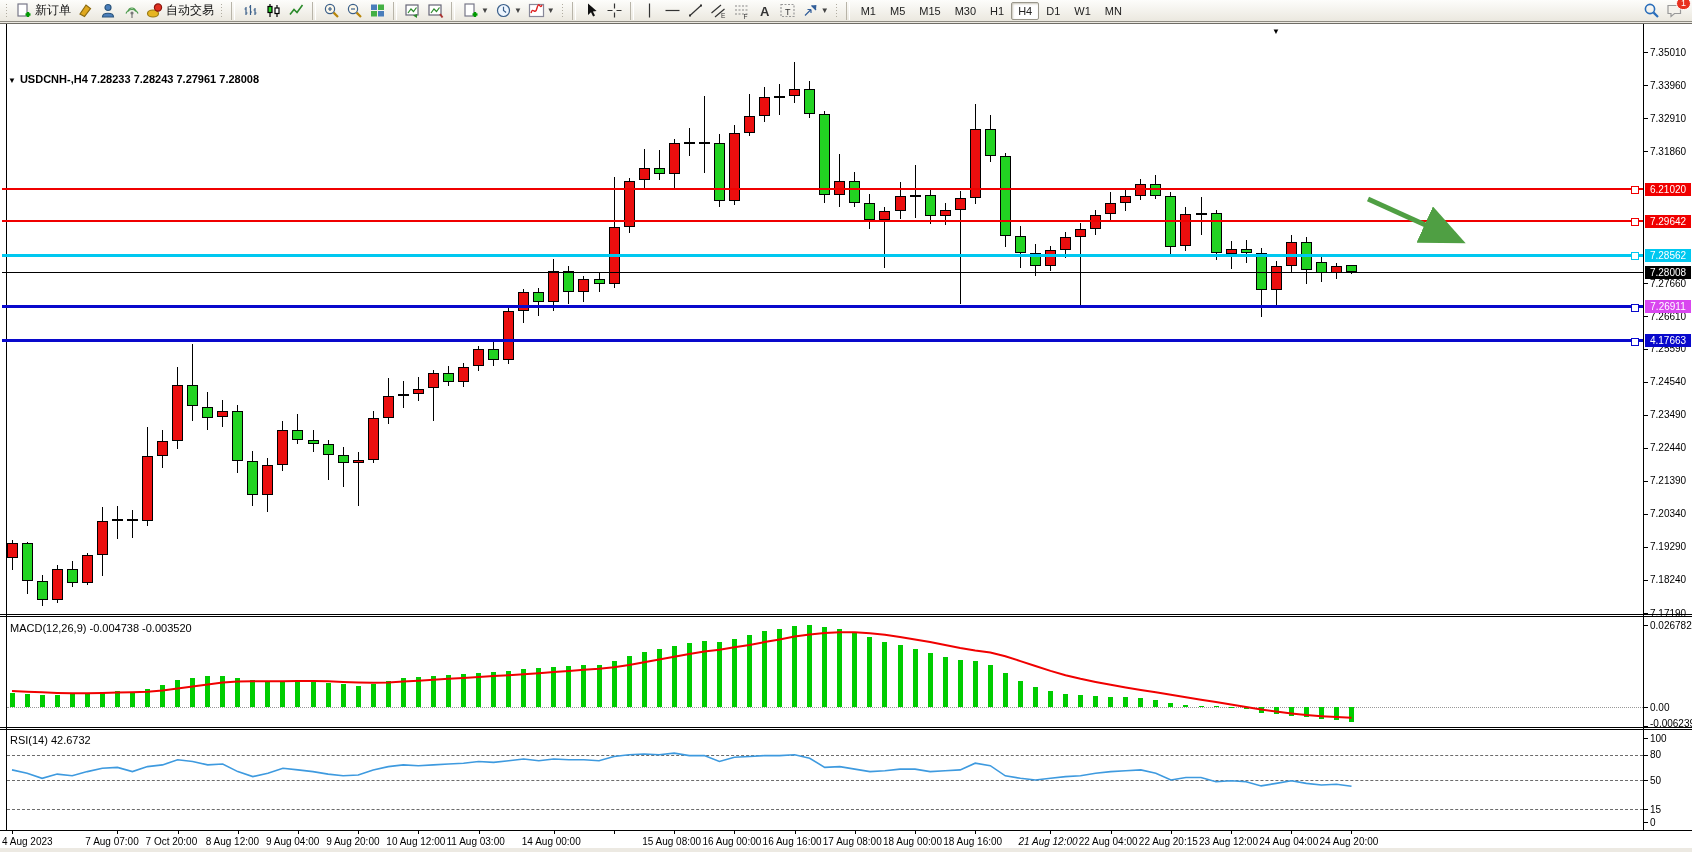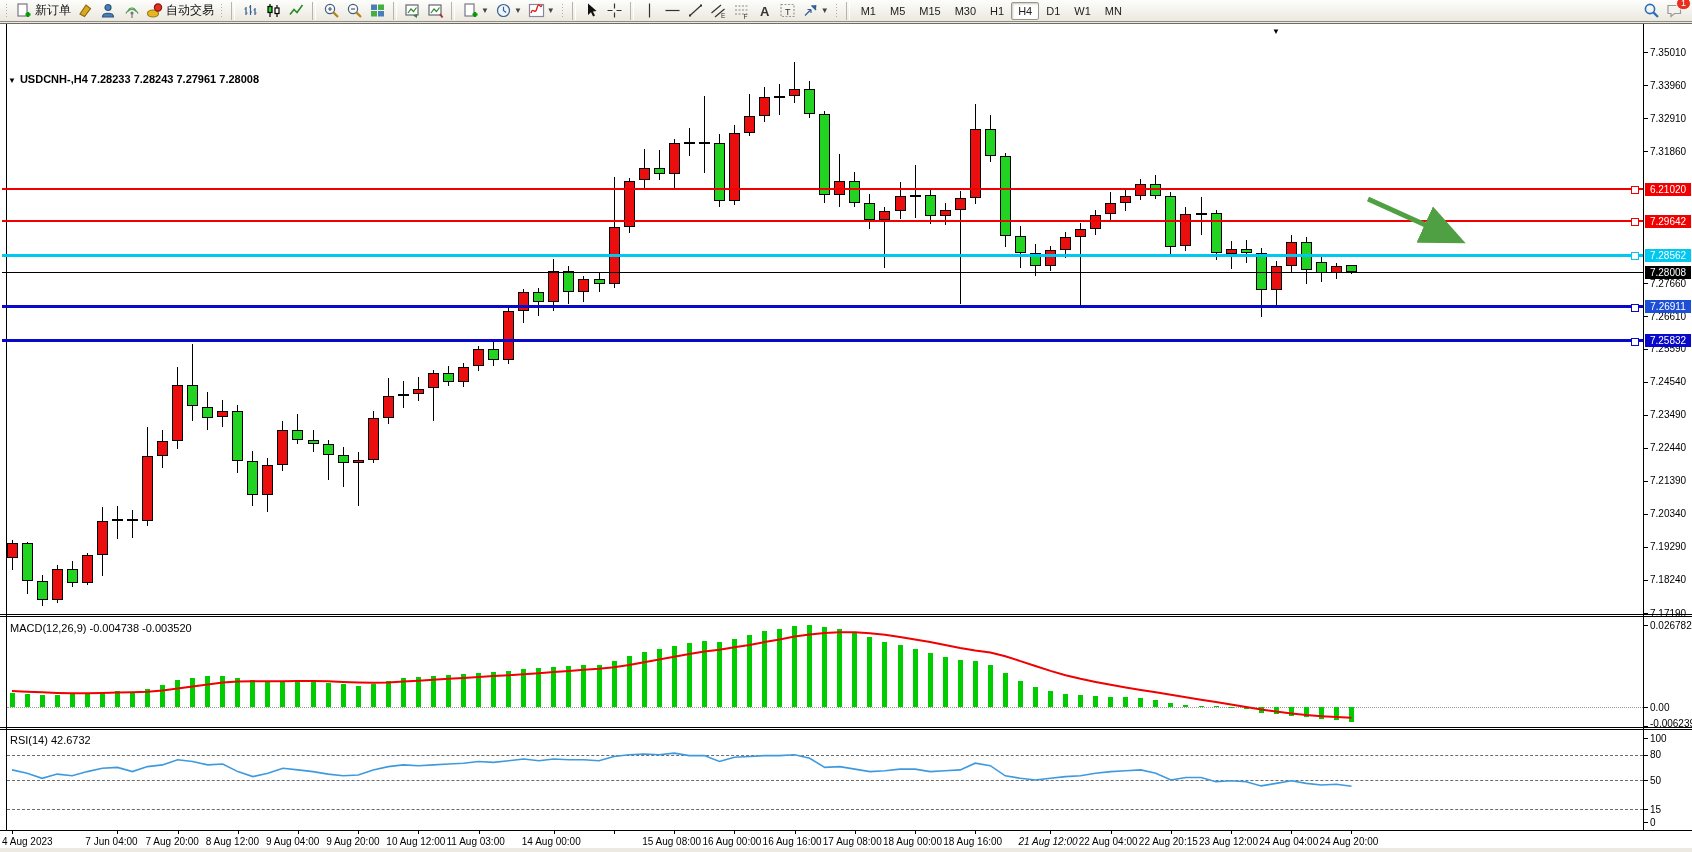--- a/index.html
+++ b/index.html
@@ -351,24 +351,24 @@
         <div class="hline-marker" style="left:1631px;top:162.0273599999989px;border:1px solid #f00000;"></div>
         <div class="pricebox" style="top:158.5273599999989px;background:#f00000;">6.21020</div>
         <div class="hline" style="top:196.01103999999873px;width:1641px;height:2px;background:#f00000;"></div>
         <div class="hline-marker" style="left:1631px;top:194.01103999999873px;border:1px solid #f00000;"></div>
         <div class="pricebox" style="top:190.51103999999873px;background:#f00000;">7.29642</div>
         <div class="hline" style="top:229.50944000000055px;width:1641px;height:3px;background:#00c8f0;"></div>
         <div class="hline-marker" style="left:1631px;top:228.00944000000055px;border:1px solid #00c8f0;"></div>
         <div class="pricebox" style="top:224.50944000000055px;background:#00c8f0;">7.28562</div>
         <div class="hline" style="top:281.48291999999856px;width:1641px;height:3px;background:#0909cc;"></div>
         <div class="hline-marker" style="left:1631px;top:279.98291999999856px;border:1px solid #0909cc;"></div>
-        <div class="pricebox" style="top:276.48291999999856px;background:#1d4ed8;">7.26911</div>
+        <div class="pricebox" style="top:276.48291999999856px;background:#d946ef;">7.26911</div>
         <div class="hline" style="top:315.4498399999988px;width:1641px;height:3px;background:#0909cc;"></div>
         <div class="hline-marker" style="left:1631px;top:313.9498399999988px;border:1px solid #0909cc;"></div>
-        <div class="pricebox" style="top:310.4498399999988px;background:#0909cc;">7.25832</div>
+        <div class="pricebox" style="top:310.4498399999988px;background:#0909cc;">4.17663</div>
         <div class="hline" style="top:248.44936000000018px;width:1641px;height:1px;background:#000000;"></div>
         <div class="pricebox" style="top:241.94936000000018px;background:#000000;">7.28008</div>
         <div class="candle-wick" style="left:11.5px;top:516.3px;height:29.9px;"></div>
         <div class="candle-body" style="left:6.5px;top:519.4px;width:11px;height:14.2px;background:#eb0e0e;"></div>
         <div class="candle-wick" style="left:26.6px;top:517.9px;height:51.9px;"></div>
         <div class="candle-body" style="left:21.6px;top:519.4px;width:11px;height:37.8px;background:#22d322;"></div>
         <div class="candle-wick" style="left:41.6px;top:550.9px;height:30.9px;"></div>
         <div class="candle-body" style="left:36.6px;top:557.2px;width:11px;height:18.9px;background:#22d322;"></div>
         <div class="candle-wick" style="left:56.7px;top:540.8px;height:37.8px;"></div>
         <div class="candle-body" style="left:51.7px;top:545.2px;width:11px;height:30.9px;background:#eb0e0e;"></div>
@@ -666,23 +666,23 @@
         <div class="tick" style="left:1643px;top:785.4px;width:5px;height:1px;"></div>
         <div class="axis-text" style="left:1650px;top:779.9px;">15</div>
         <div class="tick" style="left:1643px;top:798px;width:5px;height:1px;"></div>
         <div class="axis-text" style="left:1650px;top:792.5px;">0</div>
         <svg class="layer" width="1692" height="823">
   <polyline fill="none" stroke="#3e9adf" stroke-width="1.6" points="12.0,745.9 27.1,749.3 42.1,754.3 57.2,750.1 72.2,751.8 87.3,747.6 102.3,744.2 117.4,743.4 132.4,747.6 147.5,742.6 162.5,740.9 177.6,735.8 192.6,737.5 207.7,740.9 222.7,740.0 237.8,747.6 252.8,752.6 267.9,749.3 282.9,744.2 297.9,745.9 313.0,747.6 328.1,750.1 343.1,751.8 358.2,751.0 373.2,745.9 388.3,742.6 403.3,740.9 418.4,741.7 433.4,740.9 448.5,740.0 463.5,739.2 478.6,737.5 493.6,738.4 508.7,736.7 523.7,735.0 538.8,736.7 553.8,735.0 568.9,735.8 583.9,735.8 599.0,736.7 614.0,732.5 629.1,730.8 644.1,730.0 659.1,730.8 674.2,729.1 689.3,731.6 704.3,731.6 719.4,737.5 734.4,733.3 749.5,732.5 764.5,731.6 779.6,731.6 794.6,730.8 809.7,734.2 824.7,743.4 839.8,742.6 854.8,745.1 869.9,747.6 884.9,746.8 900.0,745.1 915.0,745.1 930.1,747.6 945.1,746.8 960.2,745.9 975.2,739.2 990.3,741.7 1005.3,751.8 1020.4,754.3 1035.4,756.0 1050.5,754.3 1065.5,752.6 1080.5,751.8 1095.6,749.3 1110.7,747.6 1125.7,746.8 1140.8,745.9 1155.8,749.3 1170.9,756.0 1185.9,753.5 1201.0,753.5 1216.0,757.7 1231.0,756.8 1246.1,757.7 1261.2,761.9 1276.2,759.4 1291.3,756.8 1306.3,759.4 1321.4,761.0 1336.4,760.2 1351.5,762.2"></polyline>
         </svg>
         <div class="tick" style="left:12px;top:806px;width:1px;height:4px;"></div>
         <div class="axis-text" style="left:2px;top:812px;">4 Aug 2023</div>
         <div class="tick" style="left:117.35000000000001px;top:806px;width:1px;height:4px;"></div>
-        <div class="axis-text" style="left:85.35000000000001px;top:812px;">7 Jun 04:00</div>
+        <div class="axis-text" style="left:85.35000000000001px;top:812px;">7 Aug 07:00</div>
         <div class="tick" style="left:177.55px;top:806px;width:1px;height:4px;"></div>
-        <div class="axis-text" style="left:145.55px;top:812px;">7 Aug 20:00</div>
+        <div class="axis-text" style="left:145.55px;top:812px;">7 Oct 20:00</div>
         <div class="tick" style="left:237.75px;top:806px;width:1px;height:4px;"></div>
         <div class="axis-text" style="left:205.75px;top:812px;">8 Aug 12:00</div>
         <div class="tick" style="left:297.95px;top:806px;width:1px;height:4px;"></div>
         <div class="axis-text" style="left:265.95px;top:812px;">9 Aug 04:00</div>
         <div class="tick" style="left:358.15000000000003px;top:806px;width:1px;height:4px;"></div>
         <div class="axis-text" style="left:326.15000000000003px;top:812px;">9 Aug 20:00</div>
         <div class="tick" style="left:418.35px;top:806px;width:1px;height:4px;"></div>
         <div class="axis-text" style="left:386.35px;top:812px;">10 Aug 12:00</div>
         <div class="tick" style="left:478.55px;top:806px;width:1px;height:4px;"></div>
         <div class="axis-text" style="left:446.55px;top:812px;">11 Aug 03:00</div>

